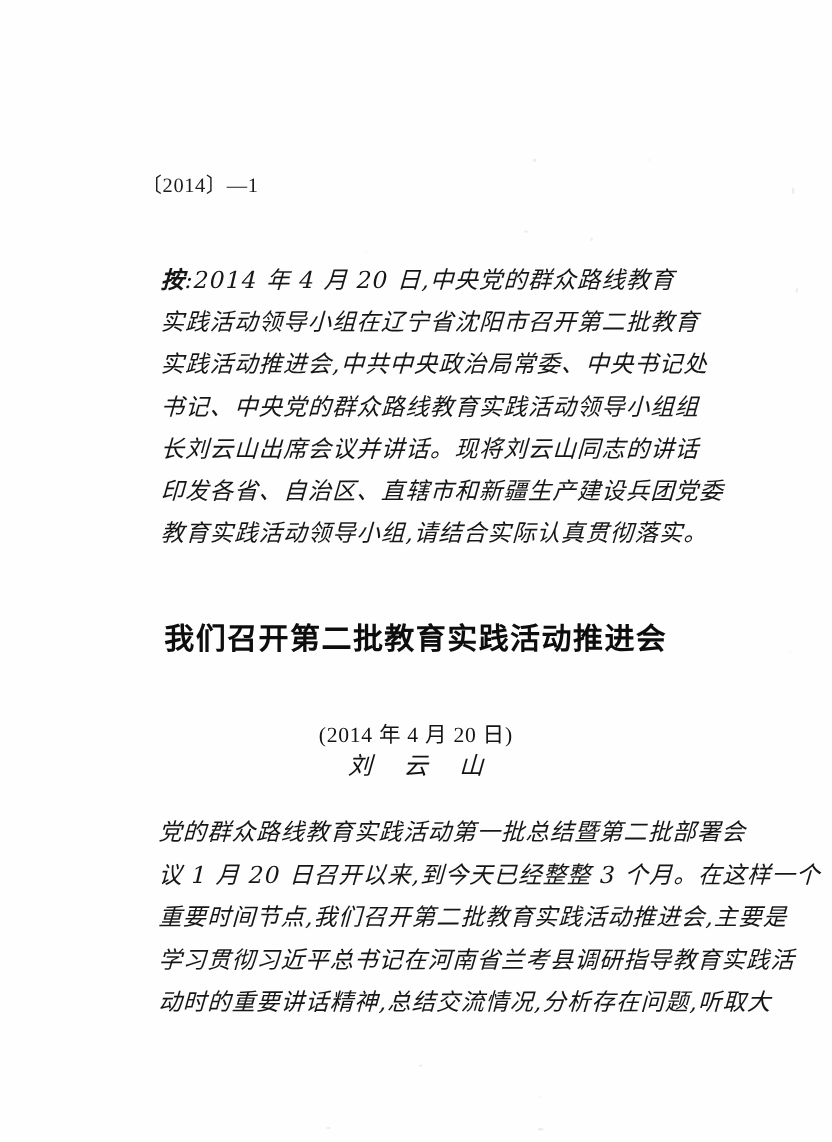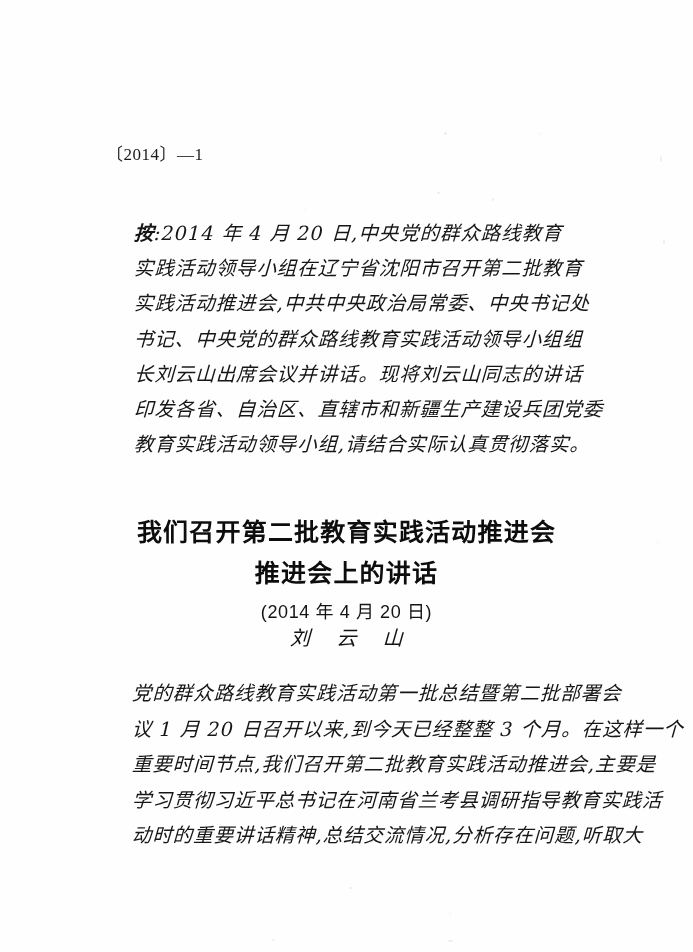--- a/index.html
+++ b/index.html
@@ -19,21 +19,21 @@
     background-image:
       radial-gradient(circle at 78% 14%, rgba(0,0,0,0.018) 0 1px, rgba(0,0,0,0) 2px),
       radial-gradient(circle at 44% 22%, rgba(0,0,0,0.015) 0 1px, rgba(0,0,0,0) 2px),
       radial-gradient(circle at 65% 96%, rgba(0,0,0,0.02) 0 1px, rgba(0,0,0,0) 2px),
       radial-gradient(circle at 95% 57%, rgba(0,0,0,0.014) 0 1px, rgba(0,0,0,0) 2px);
   }
 
   
   .running-head {
     position: absolute;
-    left: 106px;
+    left: 118px;
     top: 140px;
     font-family: "Liberation Serif", "DejaVu Serif", serif;
     font-size: 17px;
     letter-spacing: 0.5px;
     color: #1b1b1b;
     white-space: nowrap;
   }
 
   
   .note-block {
@@ -77,21 +77,21 @@
     white-space: nowrap;
   }
 
   
   .doc-date {
     position: absolute;
     left: 0;
     top: 597px;
     width: 693px;
     text-align: center;
-    font-family: Liberation Sans, sans-serif;
+    font-family: Liberation Serif, serif;
     font-size: 18px;
     color: #141414;
     letter-spacing: 0.6px;
     white-space: nowrap;
   }
 
   
   .doc-author {
     position: absolute;
     left: 0;
@@ -156,21 +156,20 @@
     <div class="note-line">实践活动领导小组在辽宁省沈阳市召开第二批教育</div>
     <div class="note-line">实践活动推进会,中共中央政治局常委、中央书记处</div>
     <div class="note-line">书记、中央党的群众路线教育实践活动领导小组组</div>
     <div class="note-line">长刘云山出席会议并讲话。现将刘云山同志的讲话</div>
     <div class="note-line">印发各省、自治区、直辖市和新疆生产建设兵团党委</div>
     <div class="note-line">教育实践活动领导小组,请结合实际认真贯彻落实。</div>
   </div>
 
   <div class="doc-title">
     <div class="tline">我们召开第二批教育实践活动推进会</div>
-    <div class="tline">推进会上的讲话</div>
   </div>
 
   <div class="doc-date">(2014 年 4 月 20 日)</div>
 
   <div class="doc-author">刘 云 山</div>
 
   <div class="body-block">
     <div class="body-line">党的群众路线教育实践活动第一批总结暨第二批部署会</div>
     <div class="body-line">议 1 月 20 日召开以来,到今天已经整整 3 个月。在这样一个</div>
     <div class="body-line">重要时间节点,我们召开第二批教育实践活动推进会,主要是</div>

